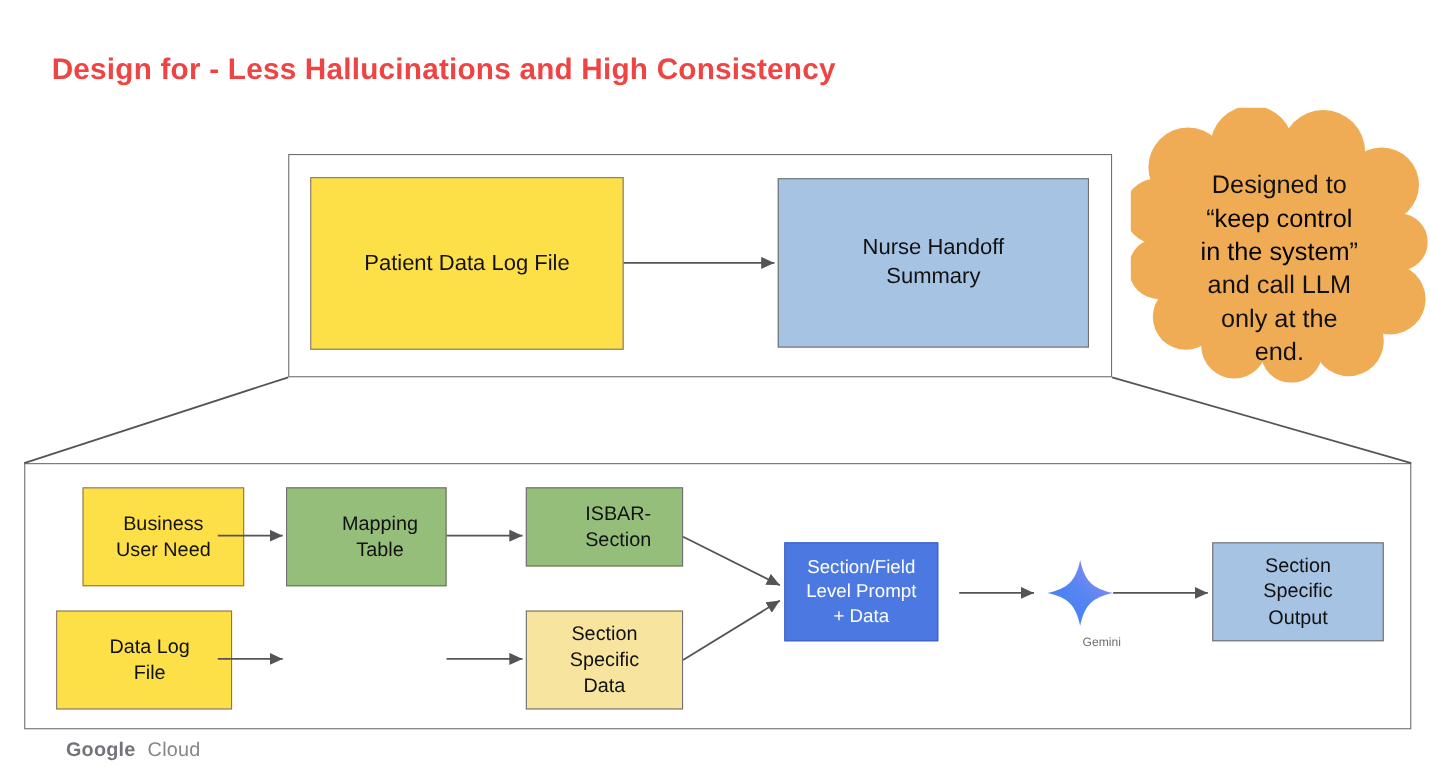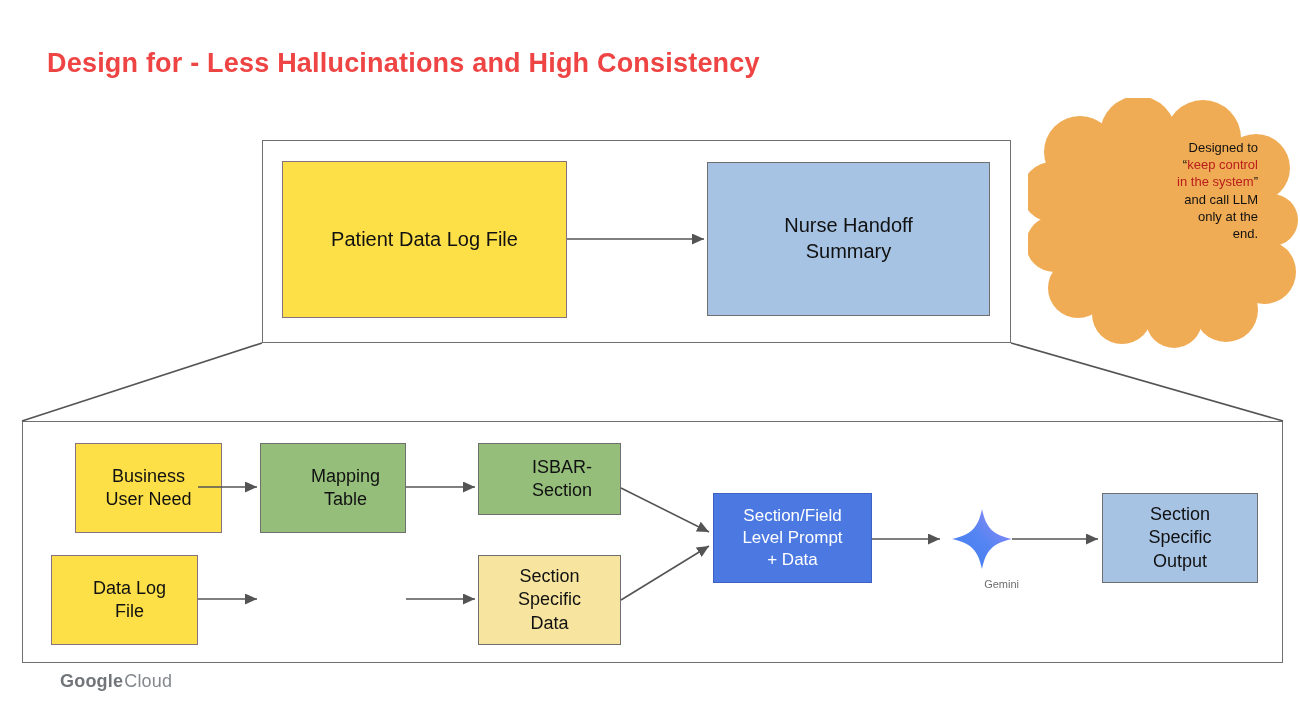--- a/index.html
+++ b/index.html
@@ -37,52 +37,52 @@
   .fill-yellow { background: #F6E49F; border-color: #6f6f6f; }
   .fill-lblue  { background: #A6C3E4; border-color: #6f6f6f; }
   .fill-blue   { background: #4B79E1; border-color: #3c61c2; color: #ffffff; }
 
   .node-patient { left: 282px; top: 161px; width: 285px; height: 157px; font-size: 20px; }
   .node-nurse   { left: 707px; top: 162px; width: 283px; height: 154px; font-size: 20px; }
 
   .node-business { left: 51px;  top: 443px; width: 147px; height: 90px; font-size: 18px; margin-left: 24px; }
   .node-mapping  { left: 260px; top: 443px; width: 146px; height: 90px; font-size: 18px; }
   .node-isbar    { left: 478px; top: 443px; width: 143px; height: 72px; font-size: 18px; }
-  .node-datalog  { left: 51px;  top: 555px; width: 147px; height: 90px; font-size: 18px; padding-left: 10px; }
+  .node-datalog  { left: 51px;  top: 555px; width: 160px; height: 90px; font-size: 18px; padding-left: 10px; }
   .node-filter   { left: 260px; top: 555px; width: 146px; height: 90px; font-size: 18px; }
   .node-secdata  { left: 478px; top: 555px; width: 143px; height: 90px; font-size: 18px; }
-  .node-prompt   { left: 713px; top: 493px; width: 159px; height: 90px; font-size: 17px; }
+  .node-prompt   { left: 713px; top: 493px; width: 140px; height: 90px; font-size: 17px; }
   .node-output   { left: 1102px; top: 493px; width: 156px; height: 90px; font-size: 18px; }
 
   .connector-overlay {
     position: absolute; left: 0; top: 0; width: 1300px; height: 712px;
     z-index: 6; pointer-events: none;
   }
 
   .cloud { position: absolute; left: 1028px; top: 98px; width: 270px; height: 250px; z-index: 3; }
   .cloud svg { position: absolute; inset: 0; }
   .cloud-text {
     position: absolute; left: 40px; top: 24px; width: 190px;
-    text-align: right; font-size: 13px; line-height: 1.32;
+    text-align: center; font-size: 23px; line-height: 1.32;
     color: #111111; white-space: pre-line; z-index: 2;
   }
-  .cloud-text .hl { color: #b91c1c; }
+  .cloud-text .hl { color: #000000; }
 
   .gemini-wrap { position: absolute; left: 945px; top: 502px; width: 74px; height: 74px; z-index: 5; }
   .gemini-label {
     position: absolute; left: 945px; top: 578px; width: 74px;
     text-align: right; font-size: 11px; color: #6e6e6e; z-index: 5;
   }
 
   .brand {
     position: absolute; left: 60px; top: 671px; z-index: 5;
     font-size: 18px; letter-spacing: 0.2px;
   }
   .brand .g1 { color: #717579; font-weight: 600; }
-  .brand .g2 { color: #84888c; font-weight: 400; margin-left: 1px; }
+  .brand .g2 { color: #84888c; font-weight: 400; margin-left: 11px; }
 </style>
 </head>
 <body>
 
 <div class="stage">
 
   <div class="page-title">Design for - Less Hallucinations and High Consistency</div>
 
   <div class="container-rect rect-top"></div>
 

